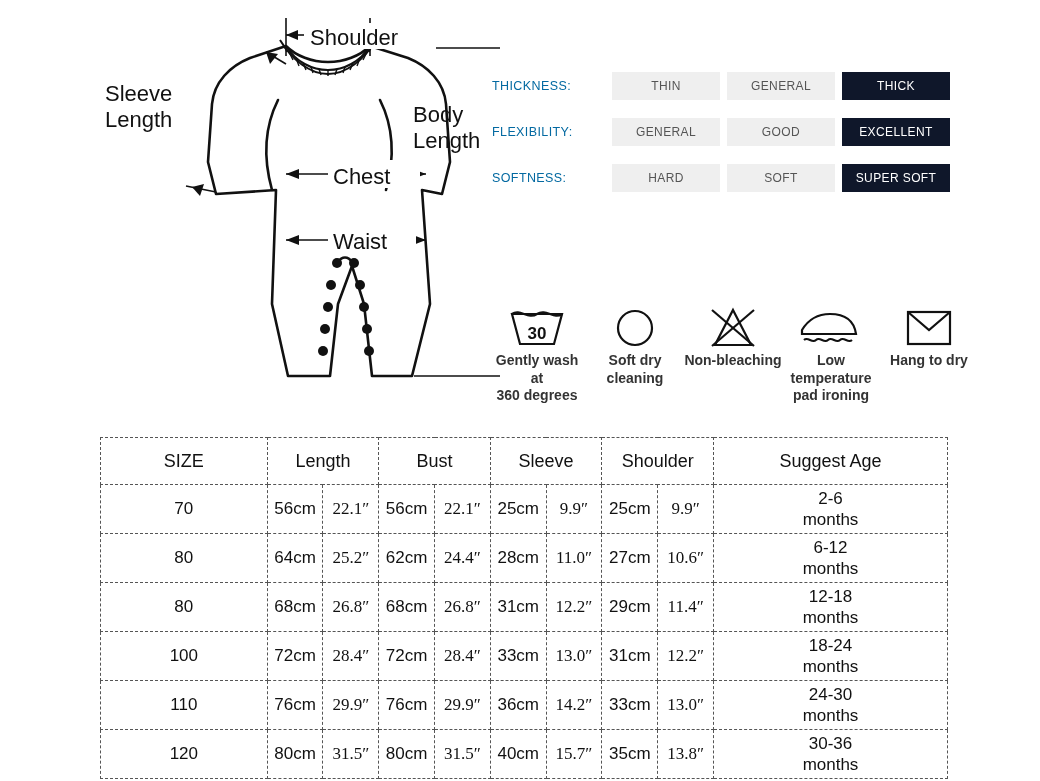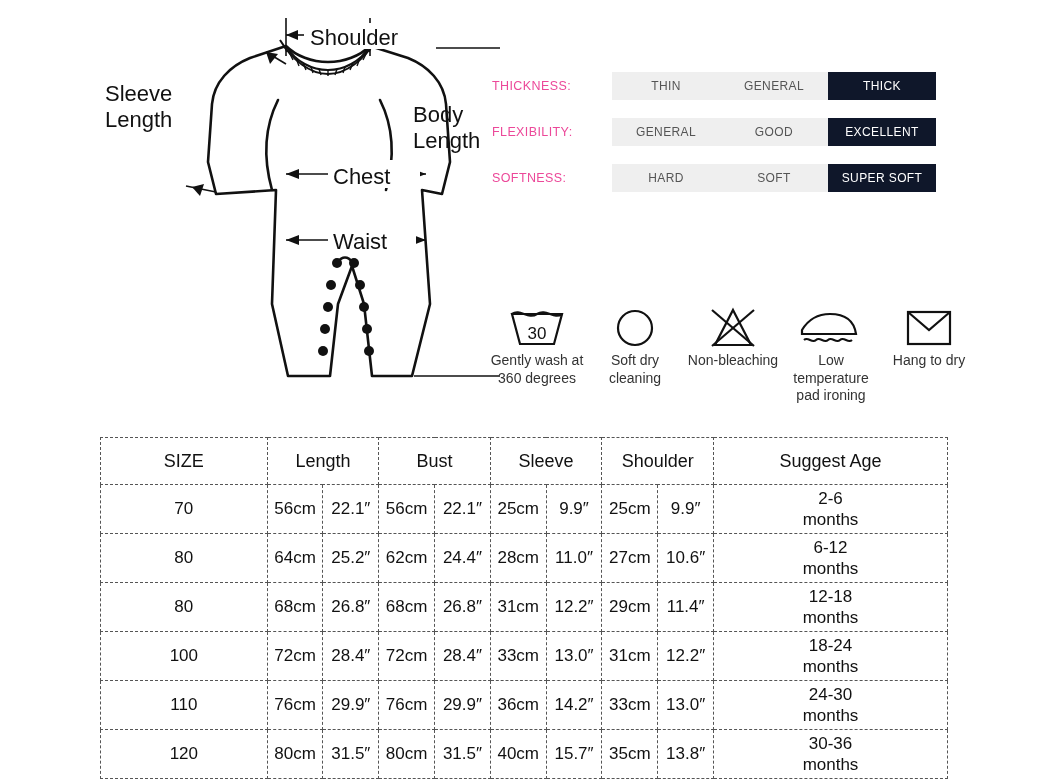--- a/index.html
+++ b/index.html
@@ -43,46 +43,47 @@
   .attr-row {
     display: flex;
     align-items: center;
     margin-bottom: 18px;
     height: 28px;
   }
   .attr-label {
     width: 120px;
     font-size: 12.5px;
     letter-spacing: .4px;
-    color: #ec4899;
+    color: #0369a1;
   }
   .attr-opt {
     width: 108px;
     height: 28px;
     line-height: 28px;
     text-align: center;
     font-size: 12px;
     letter-spacing: .4px;
     background: #efefef;
     color: #555;
-    margin-right: 0;
+    margin-right: 7px;
   }
   .attr-opt.selected {
     background: #0f172a;
     color: #ffffff;
   }
 
   
   #care-icons {
     position: absolute;
     left: 488px;
     top: 300px;
     width: 490px;
     display: flex;
     justify-content: flex-start;
+    font-weight: bold;
   }
   .care-item {
     width: 100px;
     text-align: center;
   }
   .care-glyph {
     height: 48px;
     display: flex;
     align-items: flex-end;
     justify-content: center;
@@ -112,21 +113,21 @@
     text-align: center;
     font-size: 17px;
     font-weight: normal;
     color: #111;
     padding: 0;
     height: 48px;
   }
   #size-table thead th { height: 46px; font-size: 18px; }
   .col-size     { width: 108px; }
   .col-num      { width: 72px; }
-  .col-in       { width: 80px; }
+  .col-in       { width: 80px; font-family: Liberation Serif, serif; }
   .col-age      { width: 152px; }
   .age-cell {
     font-size: 15px;
     line-height: 1.25;
     white-space: pre-line;
   }
 </style>
 </head>
 <body>
 

